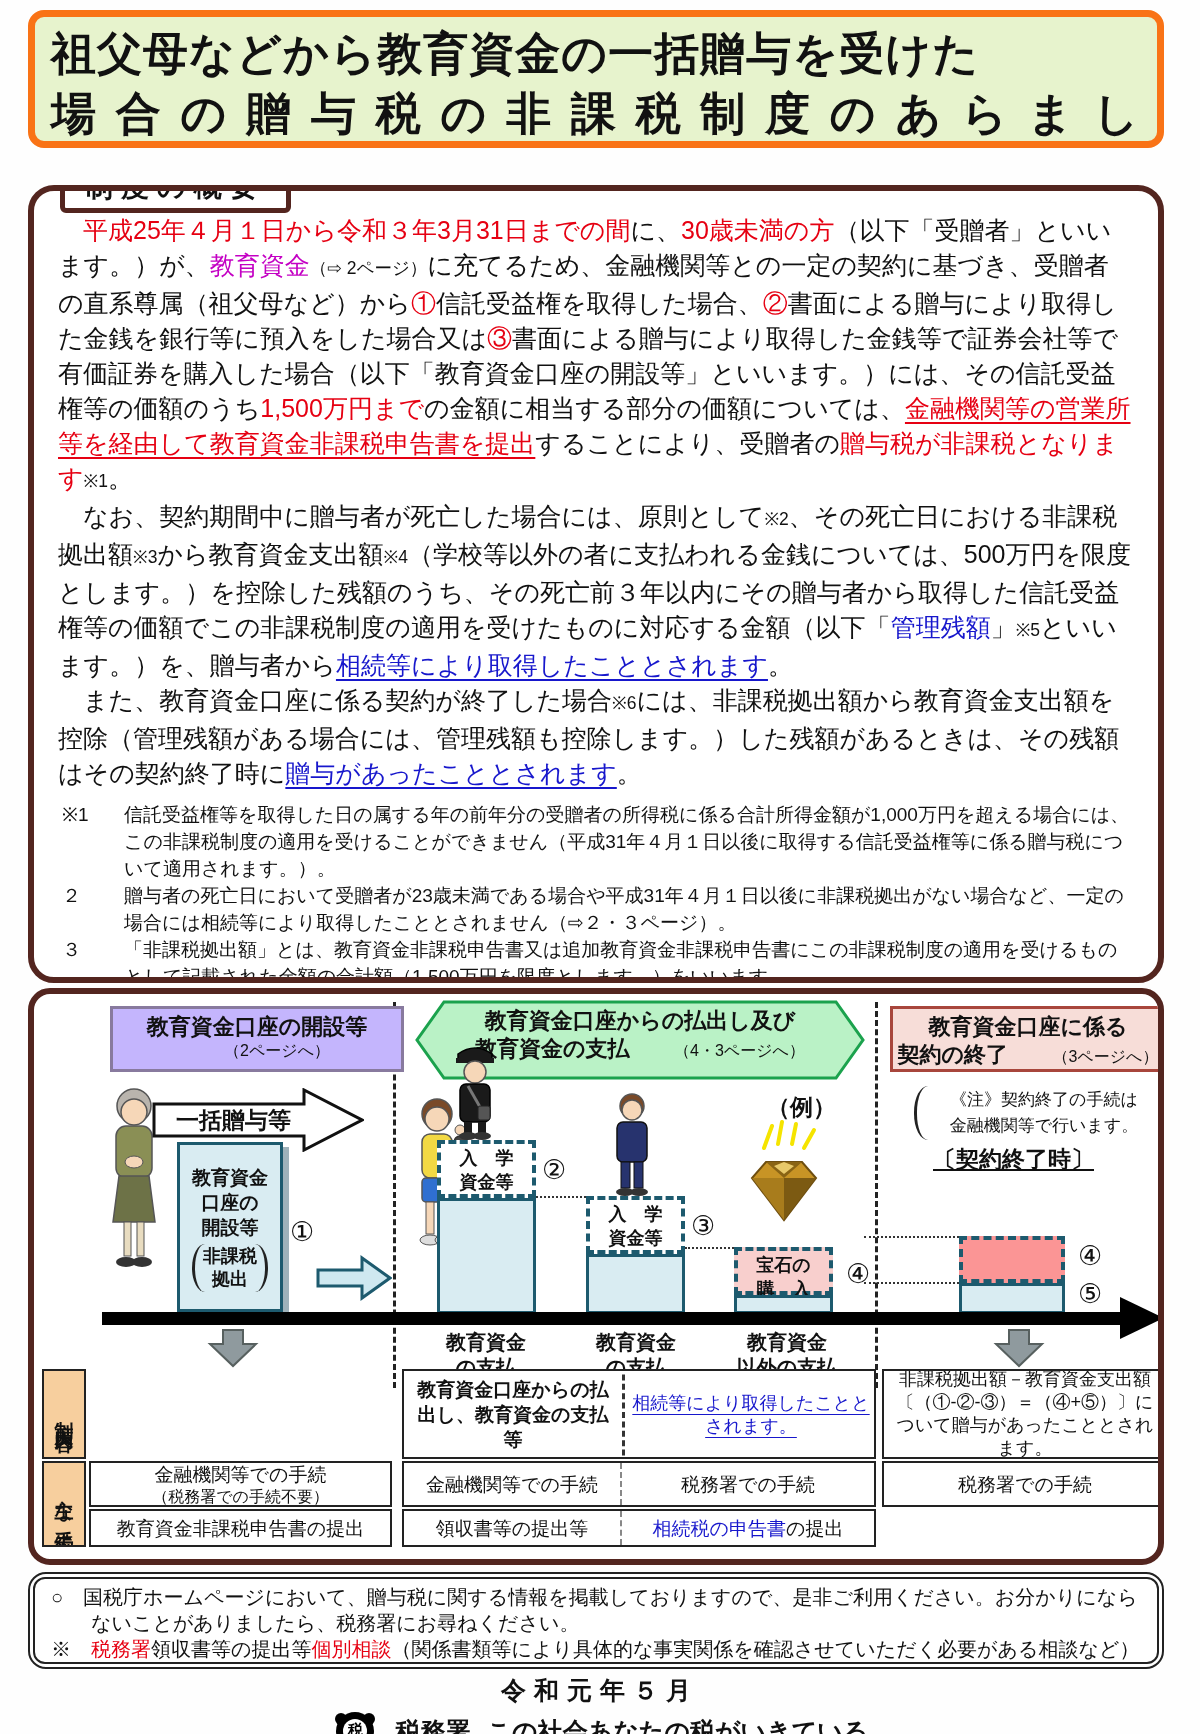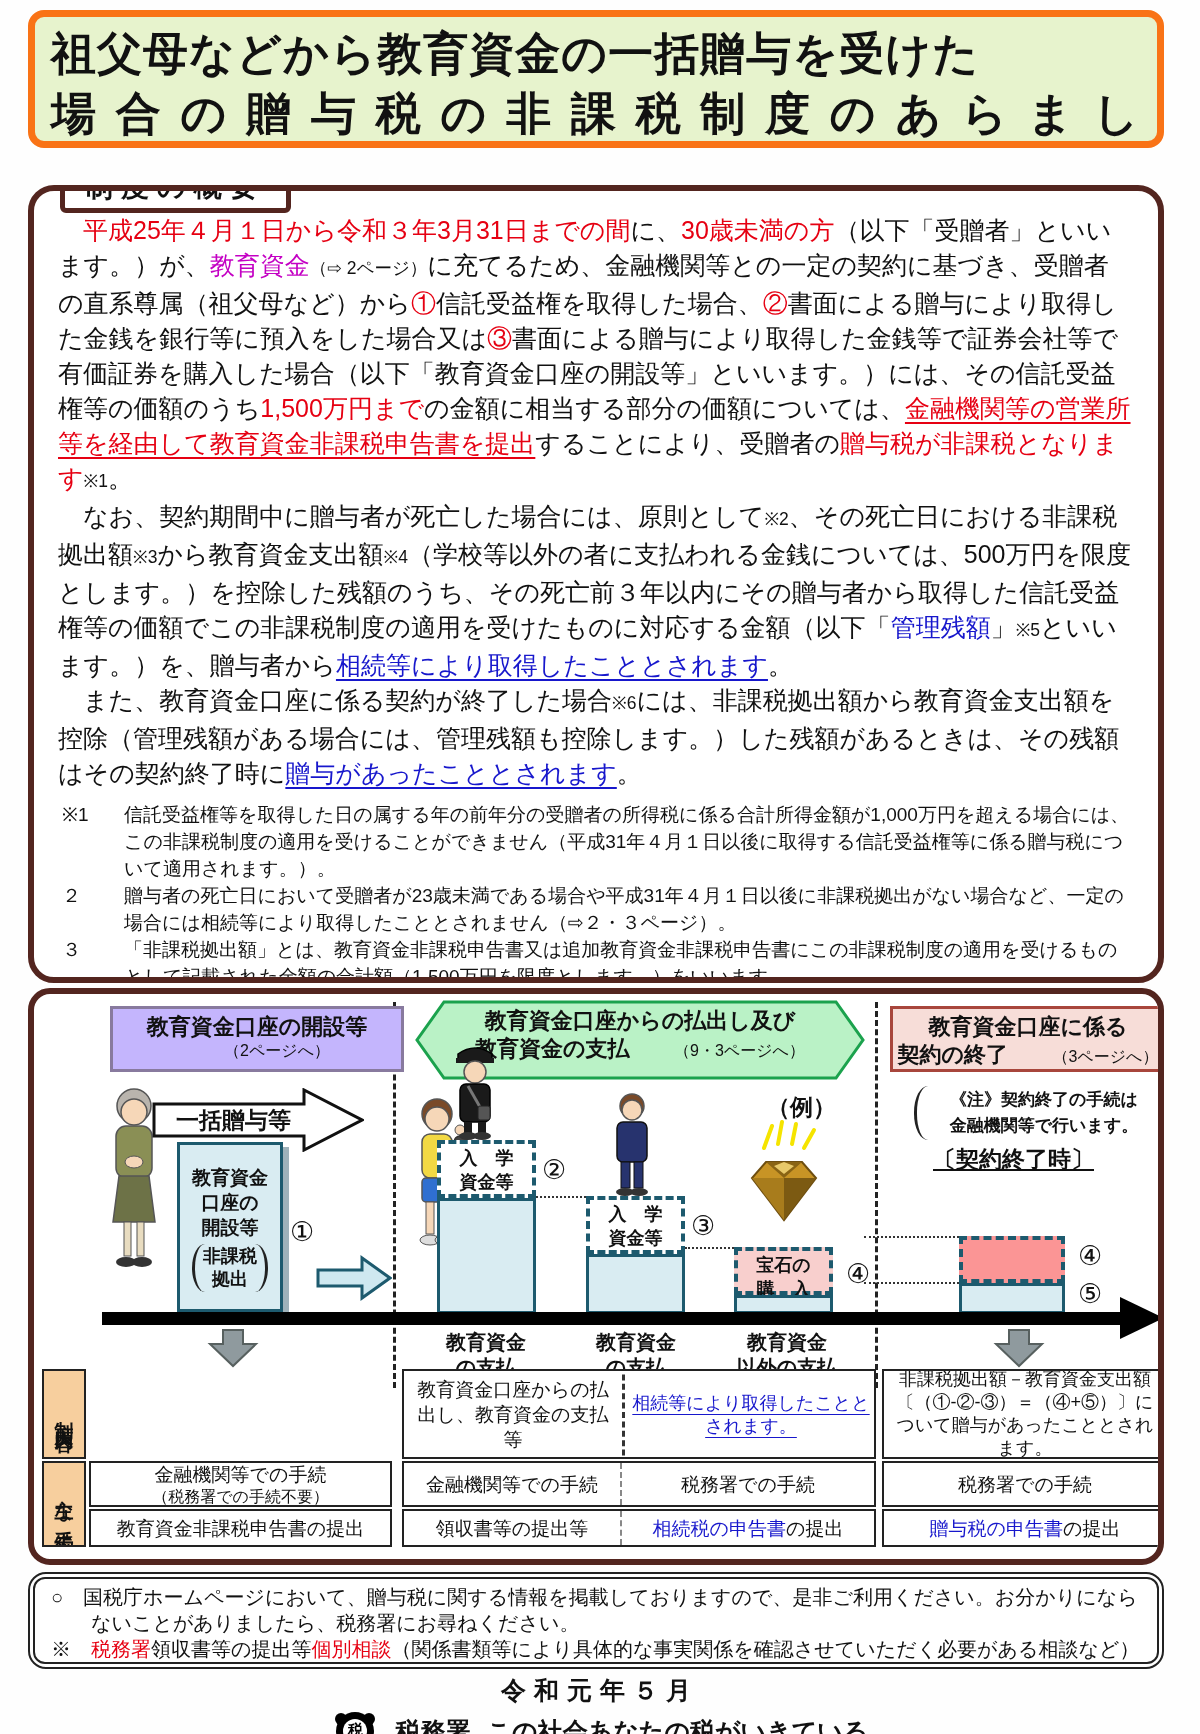--- a/index.html
+++ b/index.html
@@ -47,21 +47,21 @@
   .bardash{position:absolute;box-sizing:border-box;background:#fff;border:4px dashed #1d5a6e;
     text-align:center;font-size:18px;line-height:24px;font-weight:bold;padding-top:2px;}
   .jewelbox{background:#f8cfcd;}
   .pinkbar{position:absolute;box-sizing:border-box;background:#fb9595;border:4px dashed #1d5a6e;}
   .mk{position:absolute;font-size:27px;color:#111;}
   .timeline{position:absolute;background:#000;}
   .tri{position:absolute;width:0;height:0;border-left:44px solid #000;border-top:21px solid transparent;border-bottom:21px solid transparent;}
   .tllab{position:absolute;text-align:center;font-size:20px;line-height:25px;font-weight:bold;}
   .acct-box{position:absolute;box-sizing:border-box;background:#d9ecf2;border:3px solid #1d5a6e;
     box-shadow:6px 5px 0 #9fb2ba;text-align:center;font-size:19px;line-height:25px;font-weight:bold;padding-top:20px;}
-  .endnote{position:absolute;font-size:17px;line-height:26px;text-align:center;font-weight:bold;}
+  .endnote{position:absolute;font-size:17px;line-height:26px;text-align:center;}
   .ctrend{position:absolute;font-size:23px;font-weight:bold;}
   .exlab{position:absolute;font-size:23px;font-weight:bold;}
 
   
   .cell{position:absolute;box-sizing:border-box;border:2.5px solid #222;background:#fff;
     display:flex;align-items:center;justify-content:center;text-align:center;overflow:hidden;}
   .sbar{background:#f7cf9e;writing-mode:vertical-rl;text-orientation:upright;font-weight:bold;
     font-size:19px;letter-spacing:4px;}
   .big-ex{font-size:30px;font-weight:bold;}
   .cf19{font-size:19px;line-height:25px;}
@@ -130,21 +130,21 @@
     </div>
 
     <div class="hexwrap" style="left:380px;top:5px;width:452px;height:82px;">
       <svg width="452" height="82" viewBox="0 0 452 82">
         <polygon points="30,3 422,3 449,41 422,79 30,79 3,41" fill="#baf2c6" stroke="#1ba24d" stroke-width="3"></polygon>
       </svg>
       <div class="hextext">
         <div class="t1">教育資金口座からの払出し及び</div>
         <div>
           <span class="t1">教育資金の支払</span>
-          <span class="t2">（9・3ページへ）</span>
+          <span class="t2">（4・3ページへ）</span>
         </div>
       </div>
     </div>
 
     <div class="colhead end-head" style="left:856px;top:12px;width:276px;height:66px;">
       <div class="t1">教育資金口座に係る</div>
       <div>
         <span class="t1">契約の終了</span>
         <span class="t2">（3ページへ）</span>
       </div>
@@ -292,21 +292,21 @@
     </svg>
     <svg class="abs" style="left:958px;top:334px;" width="54" height="40" viewBox="0 0 54 40">
       <polygon points="17,2 37,2 37,16 50,16 27,38 4,16 17,16" fill="#8f9a9e" stroke="#57605f" stroke-width="2"></polygon>
     </svg>
 
     <div class="cell sbar" style="left:8px;top:375px;width:44px;height:90px;">制度内容</div>
     <div class="cell sbar" style="left:8px;top:467px;width:44px;height:86px;">主な手続</div>
 
 
     <div class="cell" style="left:368px;top:375px;width:474px;height:90px;">
-      <div class="gleft cf19" style="width:218px;padding:16px 10px;">教育資金口座からの払出し、教育資金の支払等</div>
+      <div class="gleft cf19" style="width:218px;padding:16px 10px;font-weight:bold;">教育資金口座からの払出し、教育資金の支払等</div>
       <div class="dashdot cf18" style="left:218px;top:-6px;width:258px;height:100px;padding:2px 6px;">
           <span class="seg-bu">相続等により取得したこととされます。</span>
         </div>
     </div>
 
     <div class="cell cf18" style="left:848px;top:375px;width:286px;height:90px;padding:2px 6px;">非課税拠出額－教育資金支出額〔（①-②-③）＝（④+⑤）〕について贈与があったこととされます。</div>
 
     <div class="cell" style="left:55px;top:467px;width:303px;height:46px;flex-direction:column;">
       <div class="cf19">金融機関等での手続</div>
       <div style="font-size:16px;line-height:19px;">（税務署での手続不要）</div>
@@ -315,24 +315,20 @@
       <div class="gleft gdivider cf19" style="width:218px;">金融機関等での手続</div>
       <div class="cf19" style="margin-left:218px;flex:1;">税務署での手続</div>
     </div>
     <div class="cell cf19" style="left:848px;top:467px;width:286px;height:46px;">税務署での手続</div>
 
     <div class="cell" style="left:368px;top:515px;width:474px;height:38px;">
       <div class="gleft gdivider cf19" style="width:218px;">領収書等の提出等</div>
       <div class="cf19" style="margin-left:218px;flex:1;"><span class="seg-b">相続税の申告書</span><span>の提出</span></div>
     </div>
     <div class="cell cf19" style="left:55px;top:515px;width:303px;height:38px;">教育資金非課税申告書の提出</div>
-    <div class="cell cf19" style="left:848px;top:515px;width:286px;height:38px;">
-        <span class="seg-b">贈与税の申告書</span>
-        <span>の提出</span>
-      </div>
   </div>
 
   <div class="notice-outer">
     <div class="notice-inner">
       <p class="nt"><span>○　国税庁ホームページにおいて、贈与税に関する情報を掲載しておりますので、是非ご利用ください。お分かりにならないことがありましたら、税務署にお尋ねください。</span></p>
       <p class="nt"><span>※　</span><span class="seg-r">税務署</span><span>領収書等の提出等</span><span class="seg-r">個別相談</span><span>（関係書類等により具体的な事実関係を確認させていただく必要がある相談など）を希望される場合は「</span></p>
     </div>
   </div>
 
   <div class="footer">

